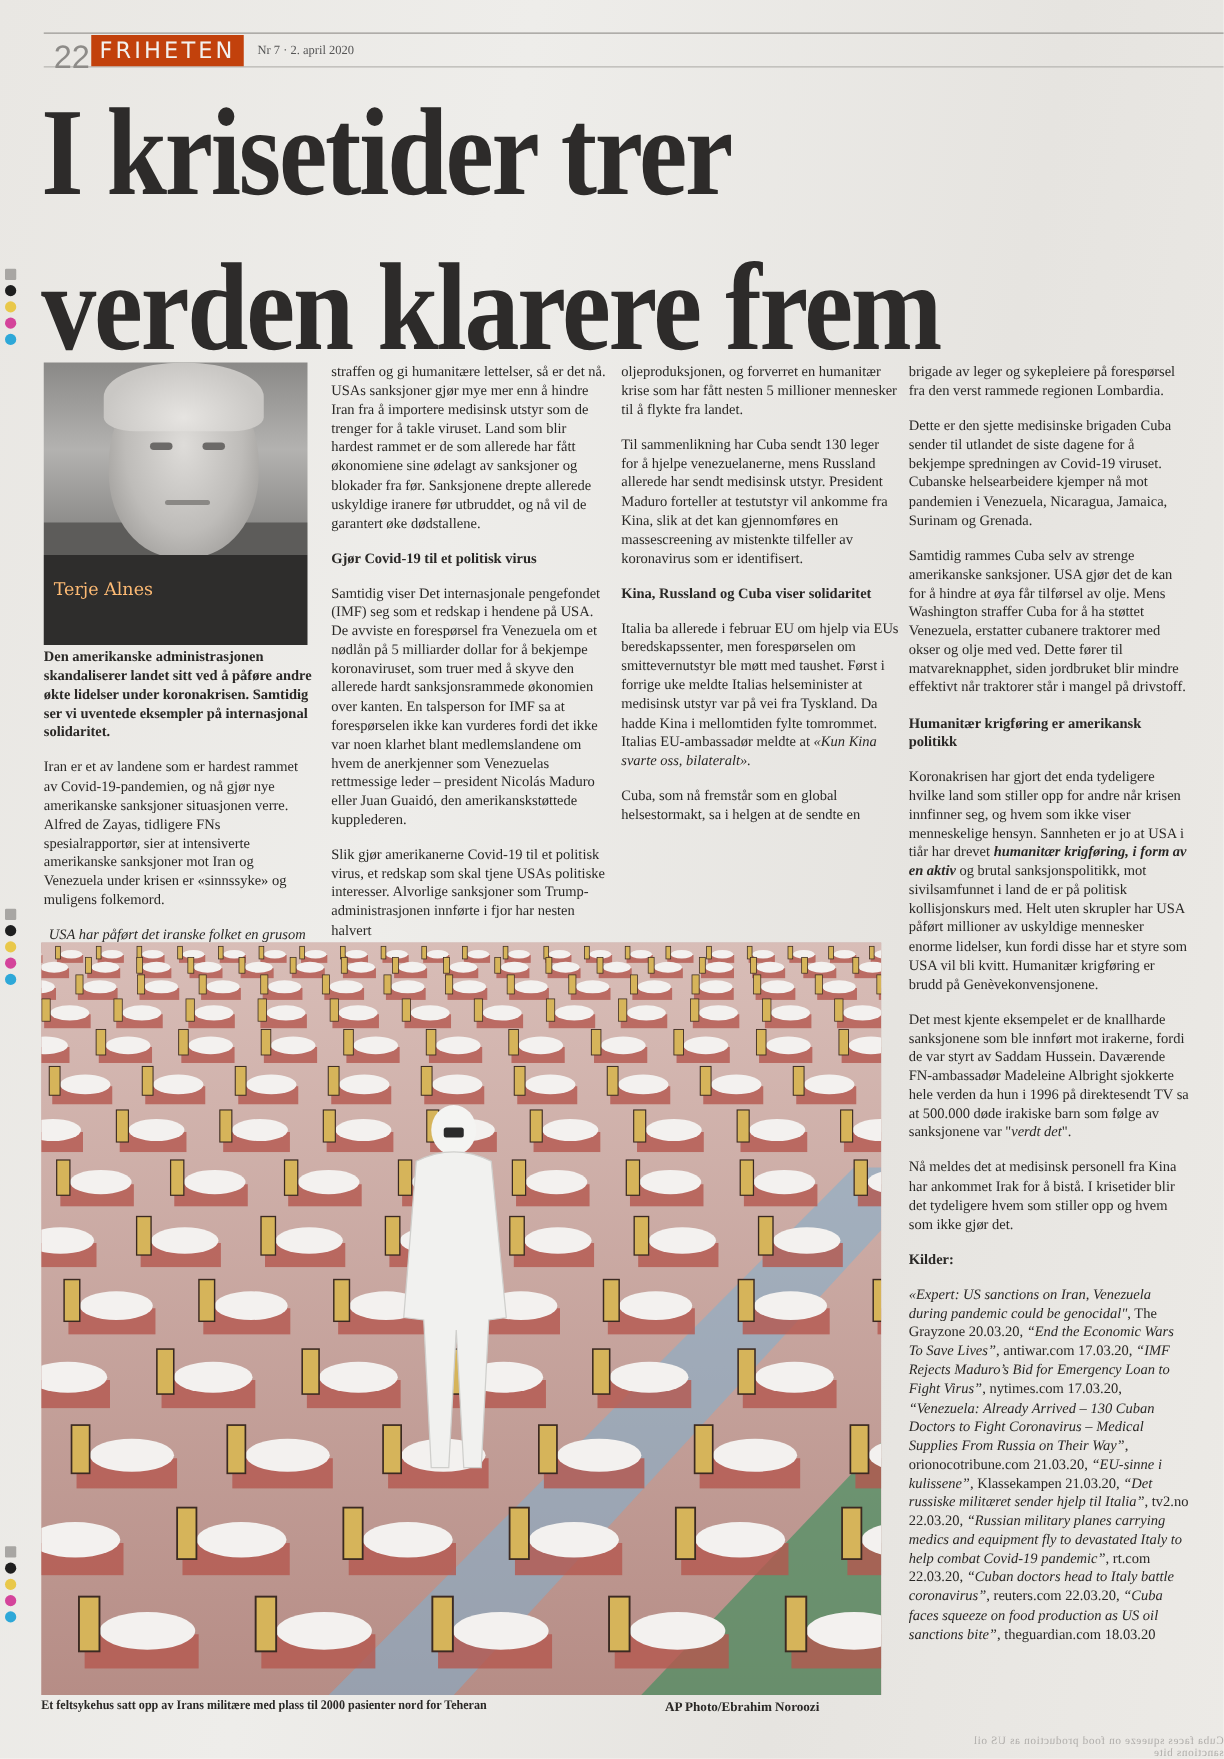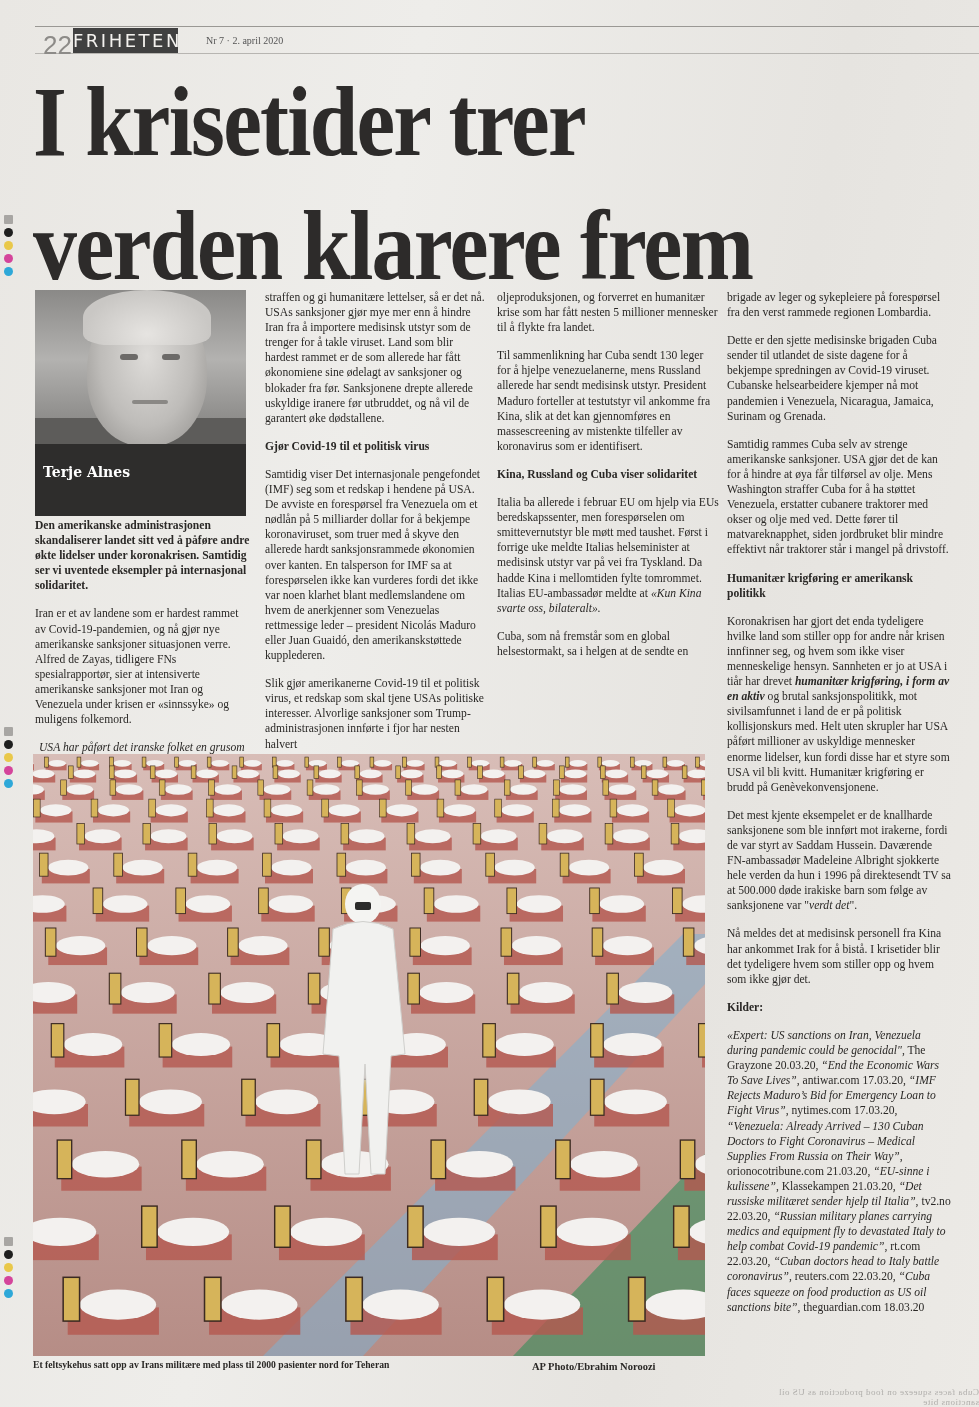--- a/index.html
+++ b/index.html
@@ -4,21 +4,21 @@
 <style>
   html, body { margin:0; padding:0; }
   body {
     width:979px; height:1407px; overflow:hidden; position:relative;
     background: linear-gradient(100deg, #e9e7e3 0%, #eeedea 35%, #e6e4e0 70%, #eceae6 100%);
     font-family: "Liberation Serif", serif; color:#2a2826;
   }
   .topline { position:absolute; left:35px; top:26px; width:944px; height:1px; background:#9a9894; }
   .bottomline { position:absolute; left:35px; top:53px; width:944px; height:1px; background:#b7b5b1; }
   .pagenum { position:absolute; left:43px; top:30px; font-family:Liberation Sans, sans-serif; font-size:26px; color:#8d8b88; }
-  .mast { position:absolute; left:73px; top:28px; width:105px; height:25px; background:#404040; color:#f3f1ee;
+  .mast { position:absolute; left:73px; top:28px; width:122px; height:25px; background:#c2410c; color:#f3f1ee;
           font-family:"DejaVu Sans", sans-serif; font-size:18px; letter-spacing:2.5px; line-height:25px; text-align:center; }
   .issue { position:absolute; left:206px; top:35px; font-size:10px; color:#555; }
 
   .headline { position:absolute; left:33px; margin:0; font-family:"Liberation Serif", serif; font-weight:bold;
               color:#2d2b2a; letter-spacing:-2px; white-space:nowrap; transform-origin:left top; }
   .h1 { top:72px; font-size:100px; line-height:100px; transform:scaleX(0.87); }
   .h2 { top:196px; font-size:100px; line-height:100px; transform:scaleX(0.88); }
 
   .regmarks { position:absolute; left:4px; width:12px; }
   .regmarks span { display:block; width:9px; height:9px; border-radius:50%; margin-bottom:4px; }
@@ -29,21 +29,21 @@
   .portrait .face { position:absolute; left:52px; top:6px; width:120px; height:150px; border-radius:50% 50% 45% 45%;
               background: radial-gradient(ellipse at 50% 40%, #dedcd9 0%, #bebcb9 55%, #8e8c89 100%); }
   .portrait .hair { position:absolute; left:48px; top:0; width:128px; height:55px; border-radius:50% 50% 20% 20%;
               background: radial-gradient(ellipse at 50% 80%, #e6e4e1 0%, #c9c7c4 70%); }
   .portrait .eyeL, .portrait .eyeR { position:absolute; top:64px; width:18px; height:6px; background:#6c6a68; border-radius:3px; }
   .portrait .eyeL { left:85px; } .portrait .eyeR { left:127px; }
   .portrait .mouth { position:absolute; left:97px; top:110px; width:36px; height:4px; background:#8a8885; border-radius:2px; }
   .portrait .shoulders { position:absolute; left:0; top:128px; width:211px; height:30px; background:#5d5c5a; }
 
   .bylinebox { position:absolute; left:35px; top:444px; width:211px; height:72px; background:#2e2d2c; }
-  .byname { position:absolute; left:8px; top:20px; color:#ffffff; font-weight:bold; font-size:14px; font-family:"DejaVu Serif", serif; }
+  .byname { position:absolute; left:8px; top:20px; color:#fdba74; font-weight:normal; font-size:14px; font-family:"DejaVu Serif", serif; }
   .bymail { position:absolute; left:8px; top:37px; color:#f2f0ed; font-weight:bold; font-size:9.5px; font-family:"DejaVu Serif", serif;margin-top:40px; }
 
   .col { position:absolute; font-size:11.6px; line-height:15.1px; color:#2a2826; }
   .col p { margin:0 0 13px 0; }
   .col h3 { margin:0 0 13px 0; font-size:11.6px; font-weight:bold; }
   .lead { font-weight:bold; }
   .it { font-style:italic; }
 
   .photo { position:absolute; left:33px; top:754px; width:672px; height:602px; overflow:hidden;
            background: linear-gradient(180deg, #c9a6a1 0%, #cfb2ad 30%, #d8c0bb 60%, #c1a29c 100%); }

